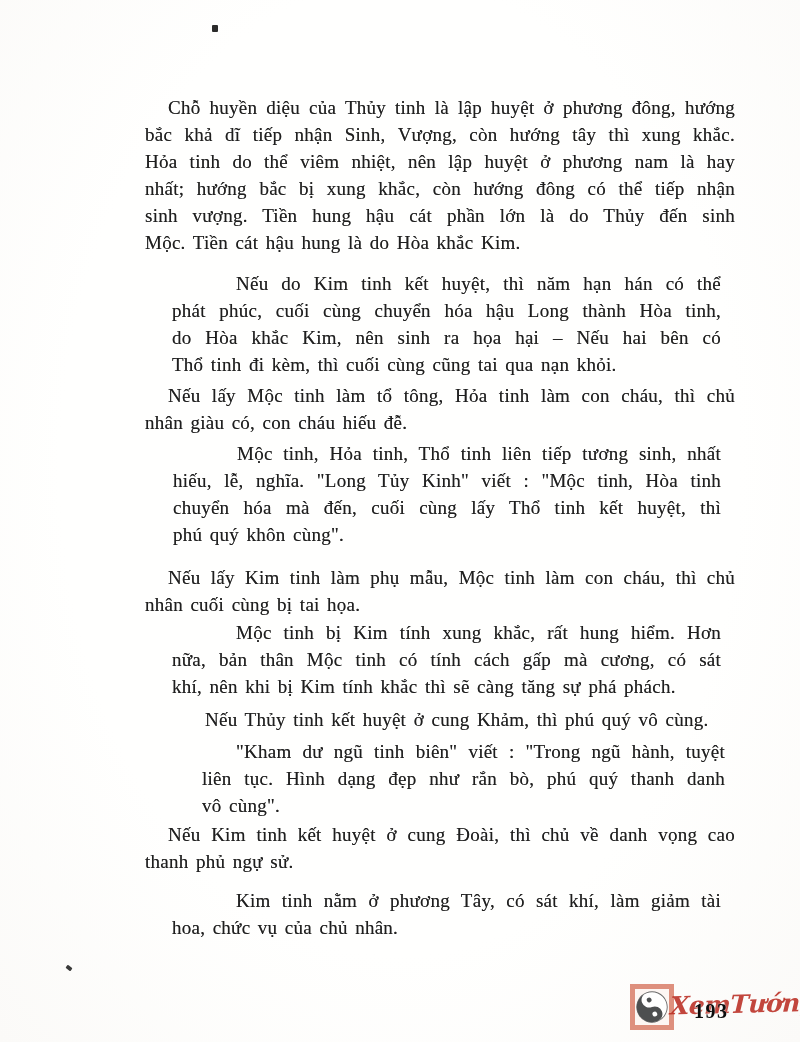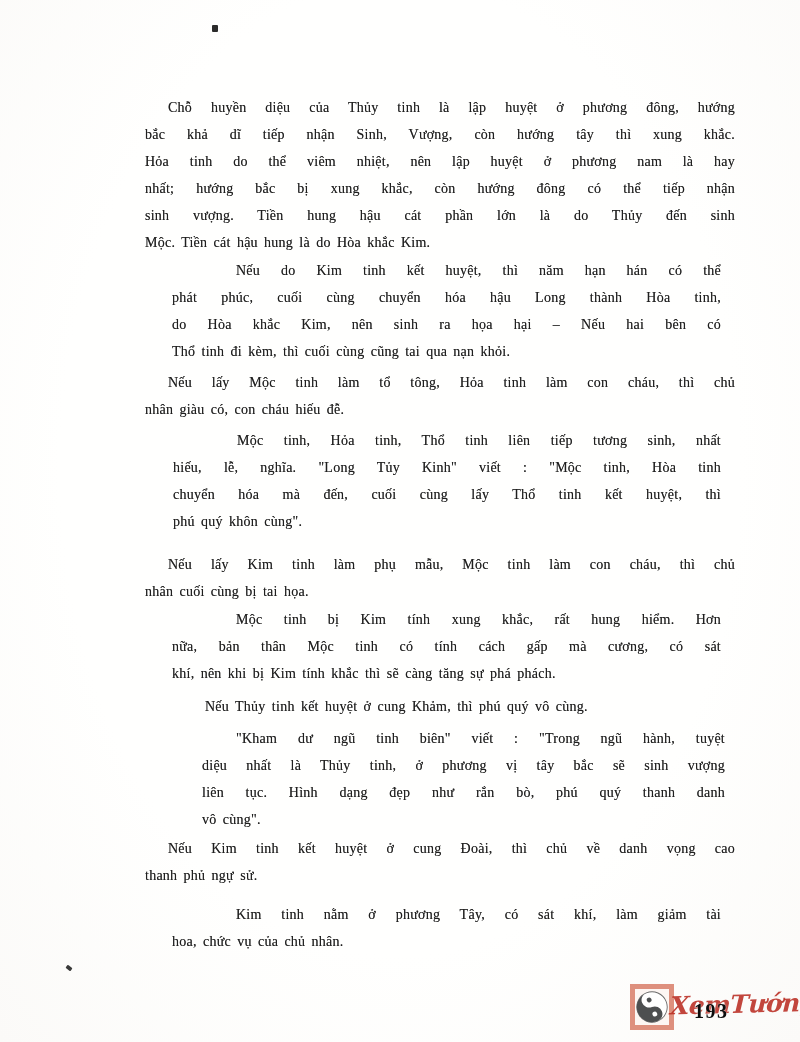--- a/index.html
+++ b/index.html
@@ -4,35 +4,35 @@
 <style>
   html,body{margin:0;padding:0;}
   body{
     width:800px;height:1042px;position:relative;overflow:hidden;
     background:#fdfdfc;
     font-family:"Liberation Serif","DejaVu Serif",serif;
   }
   .page{position:absolute;inset:0;background:radial-gradient(ellipse at 50% 45%, #fffffe 60%, #fbfaf8 100%);}
   #text-block{
     position:absolute;left:145px;top:94px;width:590px;
-    font-size:14px;line-height:27px;color:#1f1f1f;
+    font-size:19px;line-height:27px;color:#1f1f1f;
     letter-spacing:0.25px;word-spacing:2.5px;
     text-shadow:0 0 0.4px rgba(10,10,10,0.55);
   }
   .para{margin:0;}
   .line{text-align:justify;text-align-last:justify;}
   .line.last{text-align-last:left;}
   .para.normal .line.first{text-indent:23px;}
   .para.quote{margin-left:27px;margin-right:14px;}
   .para.quote .line.first{text-indent:64px;}
   .para.quote-b{margin-left:57px;margin-right:10px;}
   .para.quote-b .line.first{text-indent:34px;}
   .para.deep .line.first{text-indent:60px;}
   
-  #text-block .para:nth-child(2){margin-top:1px;}
+  #text-block .para:nth-child(2){margin-top:14px;}
   #text-block .para:nth-child(3){margin-top:4px;}
   #text-block .para:nth-child(4){margin-top:4px;margin-left:28px;}
   #text-block .para:nth-child(5){margin-top:16px;}
   #text-block .para:nth-child(6){margin-top:1px;}
   #text-block .para:nth-child(7){margin-top:6px;}
   #text-block .para:nth-child(8){margin-top:5px;}
   #text-block .para:nth-child(9){margin-top:2px;}
   #text-block .para:nth-child(10){margin-top:12px;}
 
   .speck{position:absolute;border-radius:1px;}
@@ -95,21 +95,20 @@
       <div class="para quote">
         <div class="line first">Mộc tinh bị Kim tính xung khắc, rất hung hiểm. Hơn</div>
         <div class="line">nữa, bản thân Mộc tinh có tính cách gấp mà cương, có sát</div>
         <div class="line last">khí, nên khi bị Kim tính khắc thì sẽ càng tăng sự phá phách.</div>
       </div>
       <div class="para normal deep">
         <div class="line first last">Nếu Thủy tinh kết huyệt ở cung Khảm, thì phú quý vô cùng.</div>
       </div>
       <div class="para quote-b">
         <div class="line first">"Kham dư ngũ tinh biên" viết : "Trong ngũ hành, tuyệt</div>
-        <div class="line">diệu nhất là Thủy tinh, ở phương vị tây bắc sẽ sinh vượng</div>
         <div class="line">liên tục. Hình dạng đẹp như rắn bò, phú quý thanh danh</div>
         <div class="line last">vô cùng".</div>
       </div>
       <div class="para normal">
         <div class="line first">Nếu Kim tinh kết huyệt ở cung Đoài, thì chủ về danh vọng cao</div>
         <div class="line last">thanh phủ ngự sử.</div>
       </div>
       <div class="para quote">
         <div class="line first">Kim tinh nằm ở phương Tây, có sát khí, làm giảm tài</div>
         <div class="line last">hoa, chức vụ của chủ nhân.</div>

